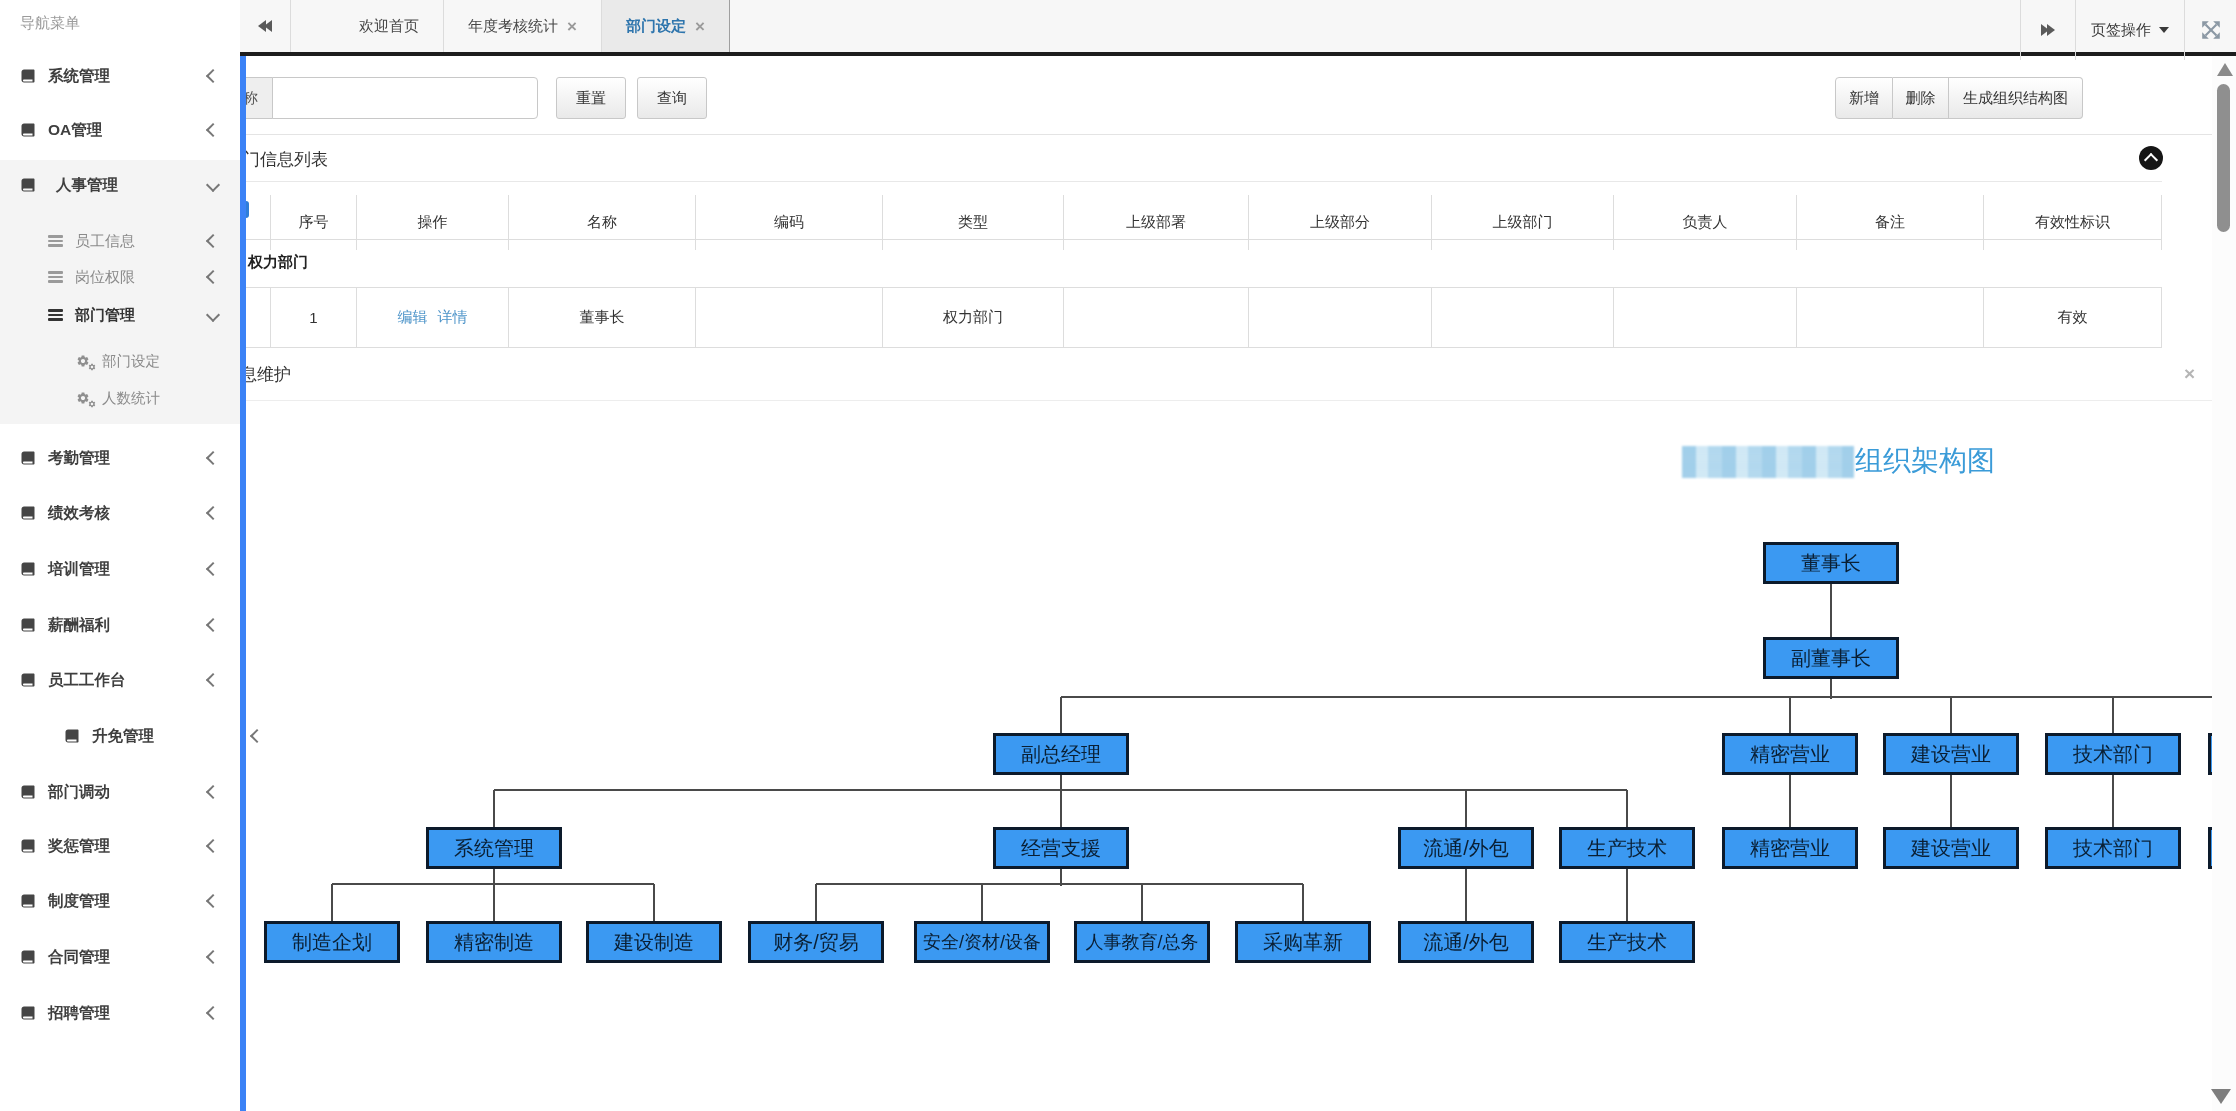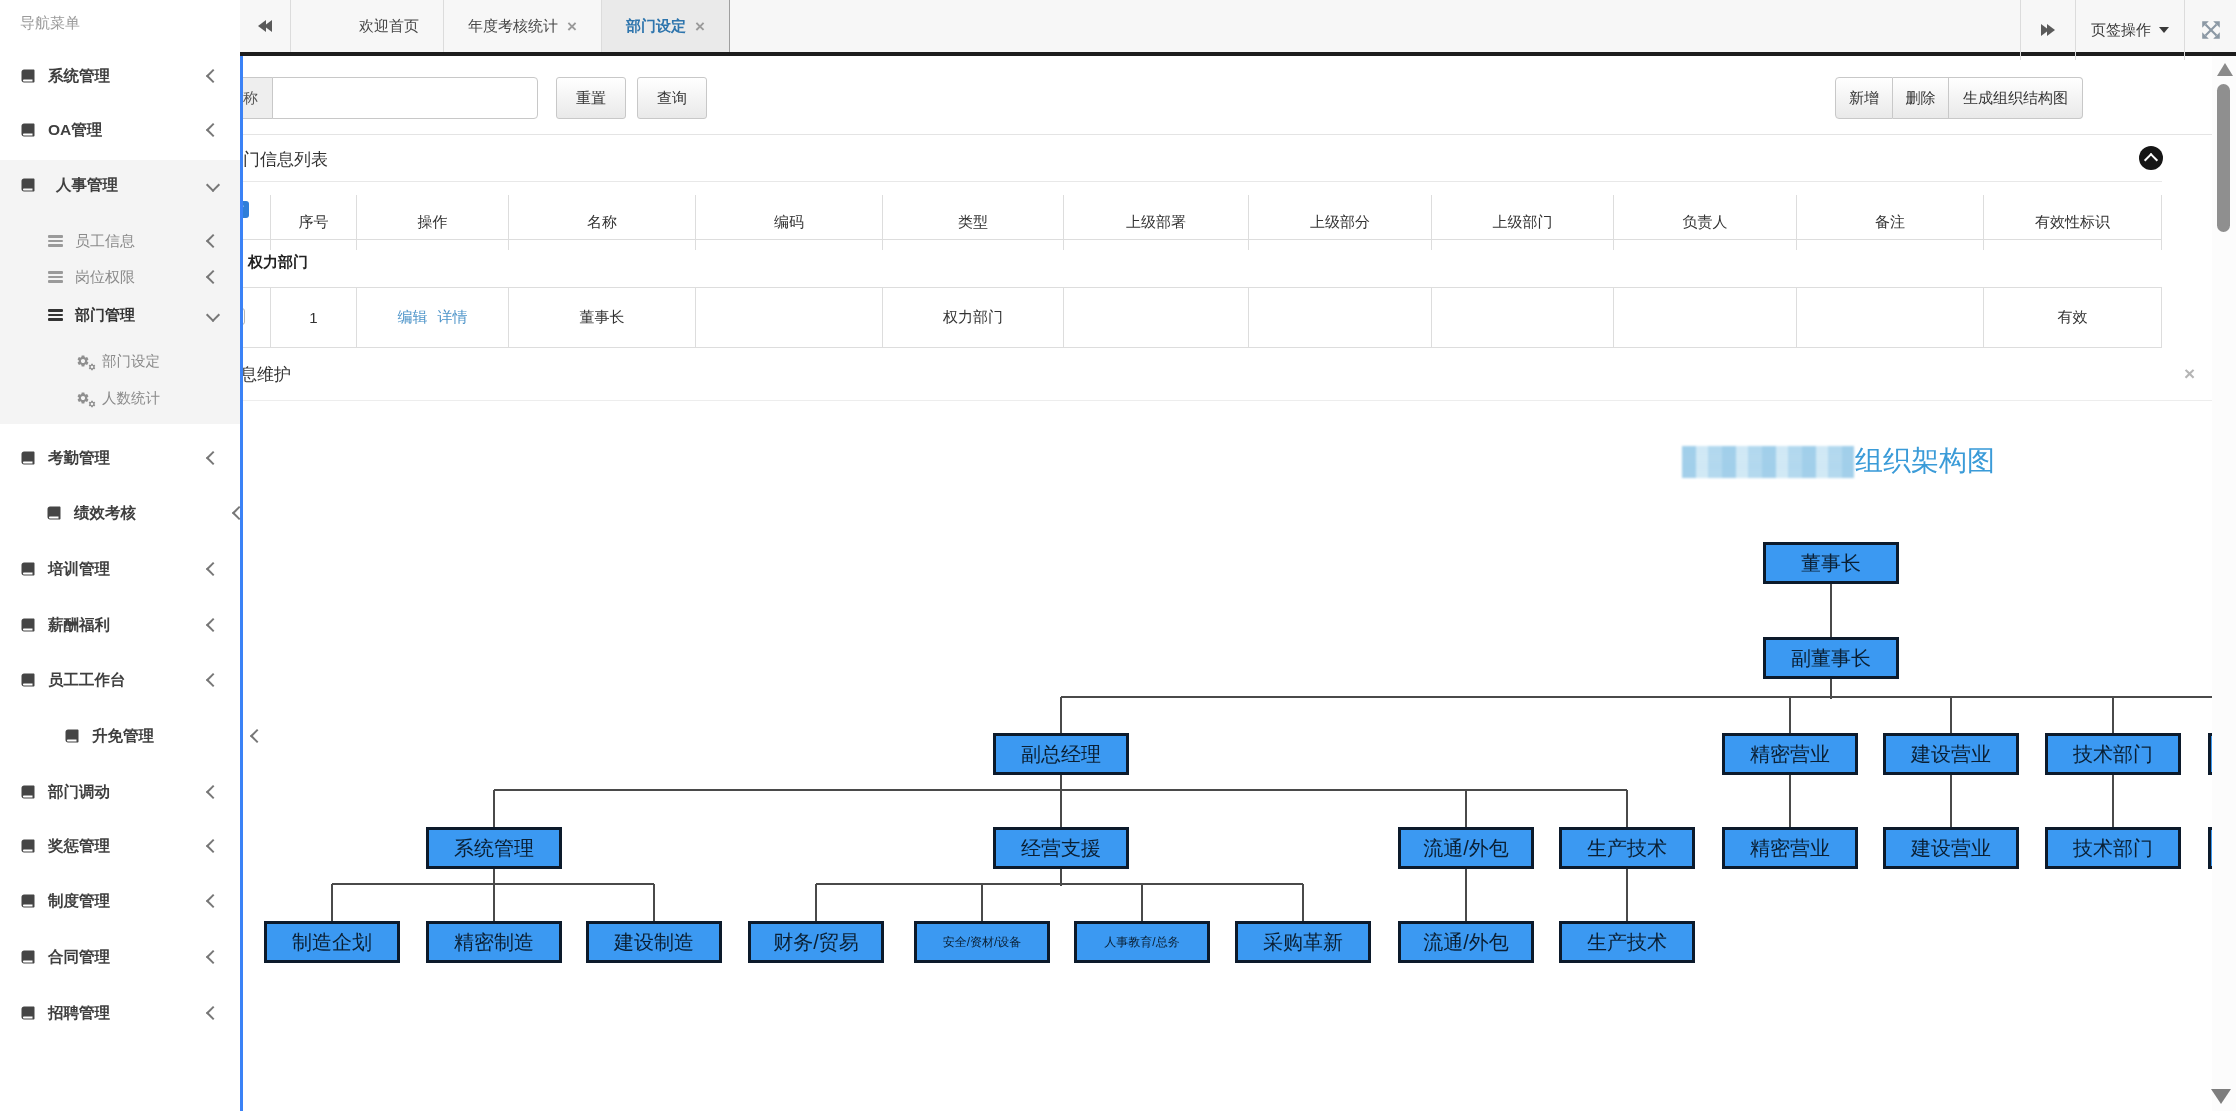--- a/index.html
+++ b/index.html
@@ -16,21 +16,21 @@
   .tab-close{color:#9a9a9a;font-weight:bold;font-size:17px;line-height:1;}
   #tab-right{margin-left:auto;display:flex;height:52px;}
   .tr-box{height:60px;display:flex;align-items:center;justify-content:center;border-left:1px solid #dcdcdc;}
   .tri{width:0;height:0;border-top:6px solid transparent;border-bottom:6px solid transparent;}
   .tri.left{border-right:8px solid #5a5a5a;}
   .tri.right{border-left:8px solid #5a5a5a;}
   #ops-label{font-size:15px;color:#3a3a3a;margin-right:8px;}
   .caret{width:0;height:0;border-left:5px solid transparent;border-right:5px solid transparent;border-top:6px solid #3a3a3a;}
   
   #sidebar{position:absolute;left:0;top:0;width:240px;height:1111px;background:#fff;
-    border-right:3px solid #3b82f6;z-index:50;}
+    border-right:6px solid #3b82f6;z-index:50;}
   #sidebar-active-bg{position:absolute;left:0;top:160px;width:240px;height:264px;background:#f4f4f4;}
   #sidebar-title{position:absolute;left:20px;top:14px;font-size:15px;color:#9b9b9b;}
   .side-item{position:absolute;left:0;width:240px;height:36px;display:flex;align-items:center;cursor:pointer;}
   .side-label{font-size:15.5px;color:#3f3f3f;font-weight:600;}
   .side-item.lvl2 .side-label{font-weight:400;color:#8a8a8a;font-size:15px;}
   .side-item.lvl2.boldish .side-label{font-weight:700;color:#333;}
   .side-item.lvl3 .side-label{font-weight:400;color:#8a8a8a;font-size:14.5px;}
   .chev{position:absolute;right:22px;width:8px;height:8px;border-style:solid;border-color:#777;border-width:0;}
   .chev.left{border-left-width:2px;border-bottom-width:2px;transform:rotate(45deg);}
   .chev.down{border-right-width:2px;border-bottom-width:2px;transform:rotate(45deg);}
@@ -67,21 +67,21 @@
   #row-checkbox{position:absolute;left:228px;top:308px;width:17px;height:17px;background:#fff;border:1px solid #b3b3b3;
     border-radius:3px;box-sizing:border-box;cursor:pointer;}
   #maint-close{position:absolute;left:2184px;top:363px;font-size:19px;color:#b5b5b5;font-weight:bold;cursor:pointer;}
   
   #org-title-blur{position:absolute;left:1682px;top:446px;width:172px;height:32px;filter:blur(1.2px);
     background-image:repeating-linear-gradient(90deg, rgba(158,205,233,.95) 0 14px, rgba(207,232,245,.95) 14px 26px, rgba(176,215,238,.95) 26px 40px),
       repeating-linear-gradient(0deg, rgba(255,255,255,.45) 0 8px, rgba(170,212,238,.4) 8px 16px);}
   #org-title{position:absolute;left:1855px;top:442px;font-size:28px;color:#3a9bd8;}
   .node{position:absolute;width:136px;height:42px;background:#3b99f2;border:3px solid #0c1a2b;box-sizing:border-box;
     display:flex;align-items:center;justify-content:center;font-size:20px;color:#0a1f33;white-space:nowrap;overflow:visible;}
-  .node.small{font-size:12px;}
+  .node.small{font-size:18px;}
   .seg{position:absolute;background:#4a4a4a;}
   
   #vscroll-track{position:absolute;right:0;top:56px;width:24px;height:1055px;background:#fcfcfc;}
   #vscroll-up{position:absolute;left:2217px;top:63px;width:0;height:0;border-left:8px solid transparent;
     border-right:8px solid transparent;border-bottom:13px solid #8a8a8a;cursor:pointer;}
   #vscroll-thumb{position:absolute;left:2217px;top:84px;width:13px;height:148px;background:#8f8f8f;border-radius:7px;cursor:pointer;}
   #vscroll-down{position:absolute;left:2211px;top:1089px;width:0;height:0;border-left:10px solid transparent;
     border-right:10px solid transparent;border-top:15px solid #7e7e7e;cursor:pointer;}
 </style>
 </head>
@@ -330,21 +330,21 @@
       </div>
       <div class="side-item lvl1" style="top: 440px;">
         <span style="margin-left:20px;display:inline-flex;">
           <svg width="16" height="16" viewBox="0 0 16 16" style="color:#454545">
             <path fill="currentColor" d="M4 1.5h9.5c.55 0 1 .45 1 1v11c0 .55-.45 1-1 1H4c-1.38 0-2.5-1.12-2.5-2.5v-8C1.5 2.62 2.62 1.5 4 1.5zm0 10c-.55 0-1 .45-1 1s.45 1 1 1h8.5v-2H4z"></path>
           </svg>
         </span>
         <span class="side-label" style="margin-left:12px;">考勤管理</span>
         <span class="chev left"></span>
       </div>
-      <div class="side-item lvl1" style="top: 495px; padding-left: 26px;">
+      <div class="side-item lvl1" style="top: 495px;">
         <span style="margin-left:20px;display:inline-flex;">
           <svg width="16" height="16" viewBox="0 0 16 16" style="color:#454545">
             <path fill="currentColor" d="M4 1.5h9.5c.55 0 1 .45 1 1v11c0 .55-.45 1-1 1H4c-1.38 0-2.5-1.12-2.5-2.5v-8C1.5 2.62 2.62 1.5 4 1.5zm0 10c-.55 0-1 .45-1 1s.45 1 1 1h8.5v-2H4z"></path>
           </svg>
         </span>
         <span class="side-label" style="margin-left:12px;">绩效考核</span>
         <span class="chev left"></span>
       </div>
       <div class="side-item lvl1" style="top: 551px;">
         <span style="margin-left:20px;display:inline-flex;">

